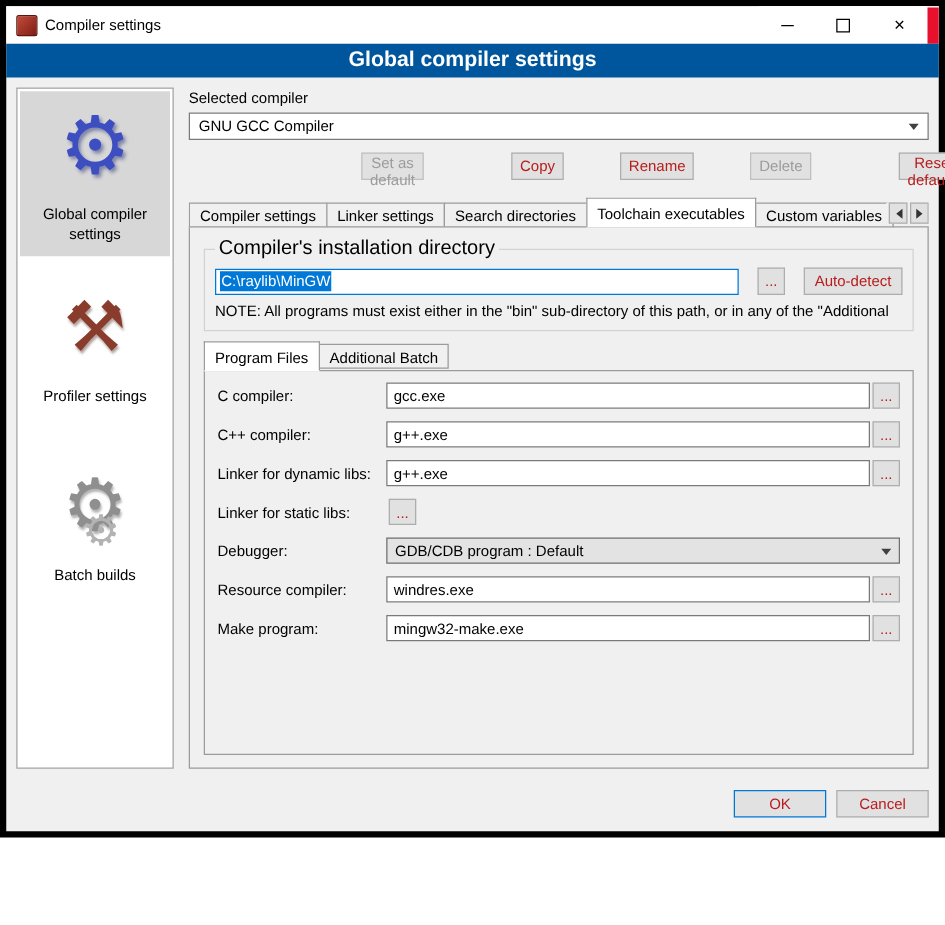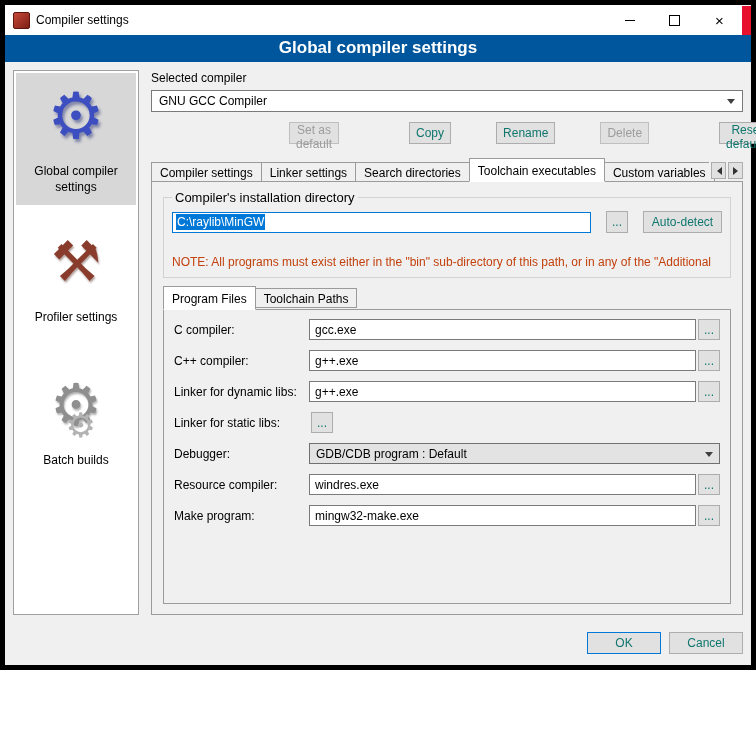--- a/index.html
+++ b/index.html
@@ -43,21 +43,21 @@
   .side-label{text-align:center;margin-top:14px;line-height:1.35;}
   .side-gap1{height:14px;} .side-gap2{height:26px;}
   
   .main{flex:1;display:flex;flex-direction:column;min-width:0;}
   .sc-label{margin:1px 0 5px;}
   .combo{height:22px;box-sizing:border-box;border:1px solid #7a7a7a;background:#fff;
     display:flex;align-items:center;justify-content:space-between;padding:0 7px;cursor:default;}
   .tri-down{width:0;height:0;border:4px solid transparent;border-top:5px solid #404040;margin-top:5px;}
   
   .btn{background:#e1e1e1;border:1px solid #adadad;box-sizing:border-box;height:22px;
-    font-family:"Liberation Sans",sans-serif;font-size:12px;color:#0f766e;padding:0 6px;cursor:default;}
+    font-family:"Liberation Sans",sans-serif;font-size:12px;color:#b91c1c;padding:0 6px;cursor:default;}
   .btn:disabled{color:#9c9c9c;border-color:#bfbfbf;}
   .btnrow{display:flex;margin-top:10px;flex-shrink:0;gap:44px;}
   .b-setdef{margin-left:138px;width:86px;}
   .b-copy{margin-left:26px;width:75px;}
   .b-rename{width:75px;margin-left:1px;}
   .b-delete{width:75px;margin-left:1px;}
   .b-reset{margin-left:26px;width:88px;}
   
   .tabstrip{display:flex;align-items:flex-end;margin-top:14px;position:relative;z-index:2;
     margin-bottom:-1px;height:24px;overflow:hidden;padding-right:36px;flex-shrink:0;}
@@ -67,28 +67,28 @@
   .tab-cut{width:36px;overflow:hidden;border-right:none;padding-right:0;}
   .tab-scroll{position:absolute;right:0;bottom:3px;display:flex;gap:2px;background:#f0f0f0;padding-left:2px;}
   .arrow-btn{width:15px;height:17px;background:#e1e1e1;border:1px solid #adadad;
     display:flex;align-items:center;justify-content:center;padding:0;cursor:default;}
   .tri-left{width:0;height:0;border:4px solid transparent;border-right:5px solid #333;margin-left:-3px;}
   .tri-right{width:0;height:0;border:4px solid transparent;border-left:5px solid #333;margin-right:-3px;}
   
   .page{border:1px solid #9b9b9b;background:#f0f0f0;flex:1;padding:8px 11px 10px;
     display:flex;flex-direction:column;min-height:0;position:relative;z-index:1;}
   fieldset.group{border:1px solid #d2d2d2;margin:0;padding:4px 8px 8px;flex-shrink:0;}
-  fieldset.group legend{padding:0 3px;font-size:13px;}
+  fieldset.group legend{padding:0 3px;font-size:16px;}
   .dirrow{display:flex;align-items:center;gap:15px;margin-top:2px;}
   .textfield{flex:1;height:21px;box-sizing:border-box;background:#fff;border:1px solid #0078d7;
     display:flex;align-items:center;padding:0 3px;cursor:text;overflow:hidden;white-space:nowrap;}
   .seltext{background:#0078d7;color:#fff;padding:1px 1px;}
   .btn-sm{width:22px;padding:0;flex-shrink:0;}
   .b-autodetect{width:79px;flex-shrink:0;}
-  .note{color:#c2410c;margin-top:22px;white-space:nowrap;overflow:hidden;}
+  .note{color:#000000;margin-top:6px;white-space:nowrap;overflow:hidden;}
   
   .subtabstrip{display:flex;align-items:center;margin-top:8px;margin-bottom:-1px;position:relative;z-index:2;flex-shrink:0;}
   .subpage{border:1px solid #9b9b9b;background:#f0f0f0;flex:1;padding:9px 10px;min-height:0;}
   
   .formrow{display:flex;align-items:center;margin-bottom:10px;height:21px;}
   .flabel{width:135px;flex-shrink:0;}
   .ffield{flex:1;height:21px;box-sizing:border-box;background:#fff;border:1px solid #7a7a7a;
     display:flex;align-items:center;padding:0 5px;cursor:text;overflow:hidden;white-space:nowrap;}
   .fbrowse{width:22px;height:21px;margin-left:2px;flex-shrink:0;padding:0;}
   .fcombo{flex:1;height:21px;box-sizing:border-box;background:#e3e3e3;border:1px solid #707070;
@@ -184,21 +184,21 @@
               <span class="seltext">C:\raylib\MinGW</span>
             </div>
             <button class="btn btn-sm">...</button>
             <button class="btn b-autodetect">Auto-detect</button>
           </div>
           <div class="note">NOTE: All programs must exist either in the "bin" sub-directory of this path, or in any of the "Additional</div>
         </fieldset>
 
         <div class="subtabstrip">
           <div class="tab active">Program Files</div>
-          <div class="tab">Toolchain Paths</div>
+          <div class="tab">Additional Batch</div>
         </div>
 
         <div class="subpage">
 
           <div class="formrow">
             <span class="flabel">C compiler:</span>
             <div class="ffield">
                 <span>gcc.exe</span>
               </div>
             <button class="btn fbrowse">...</button>

